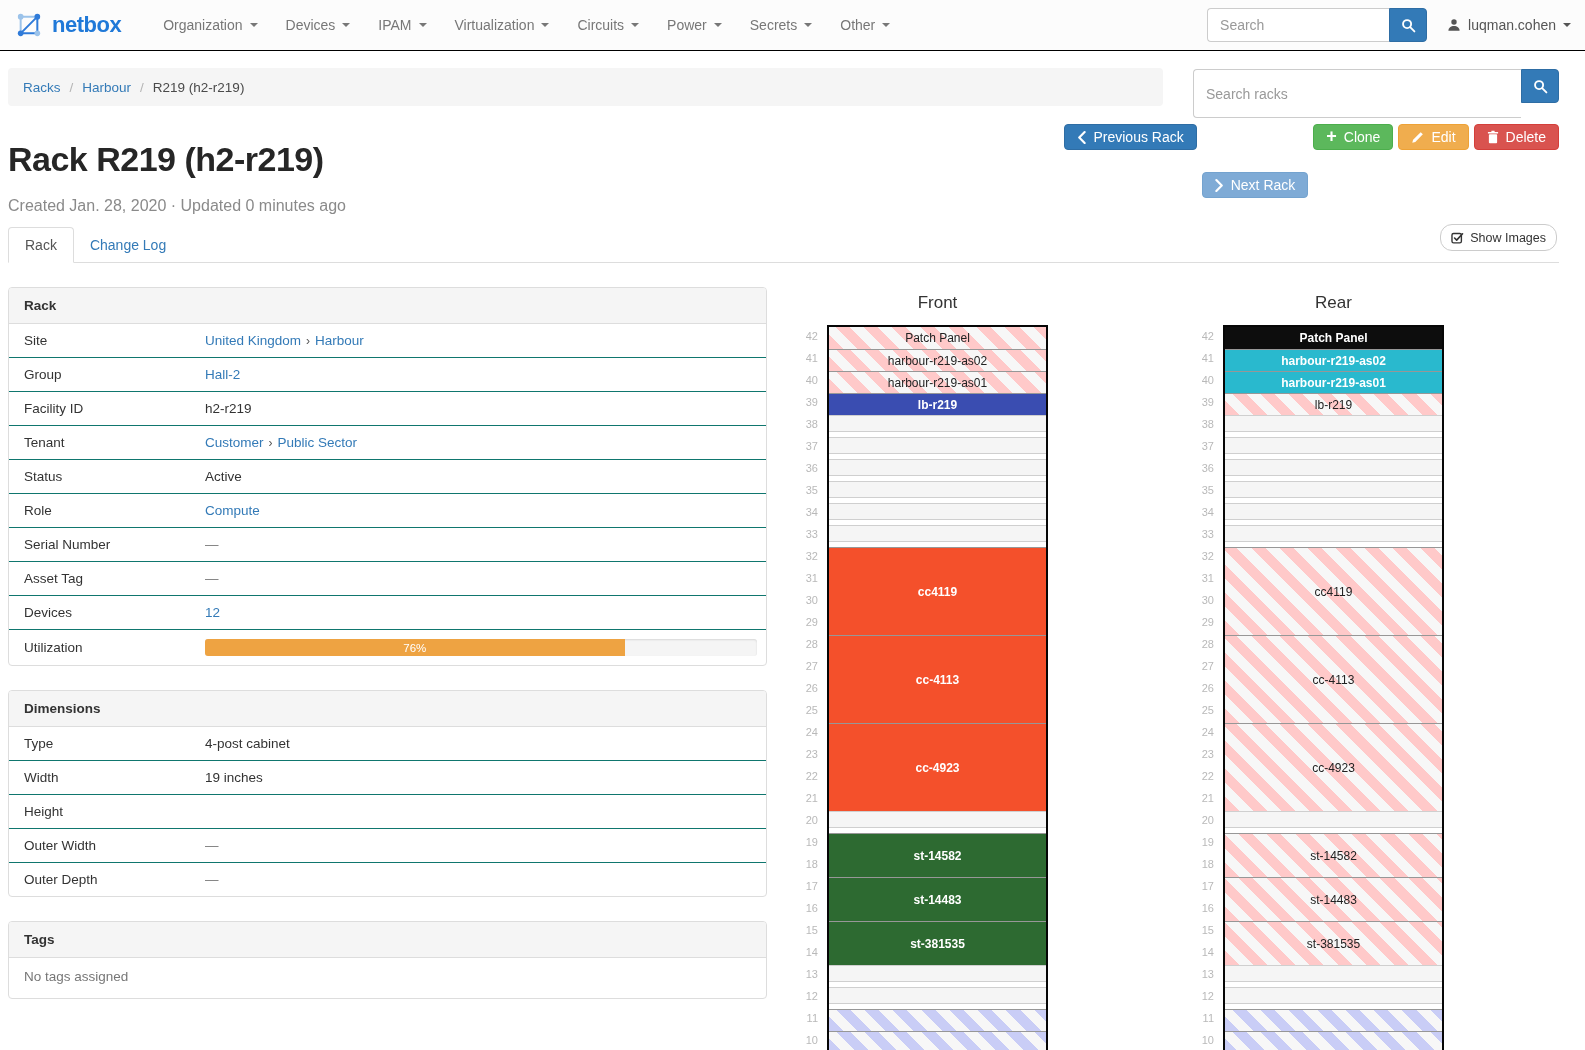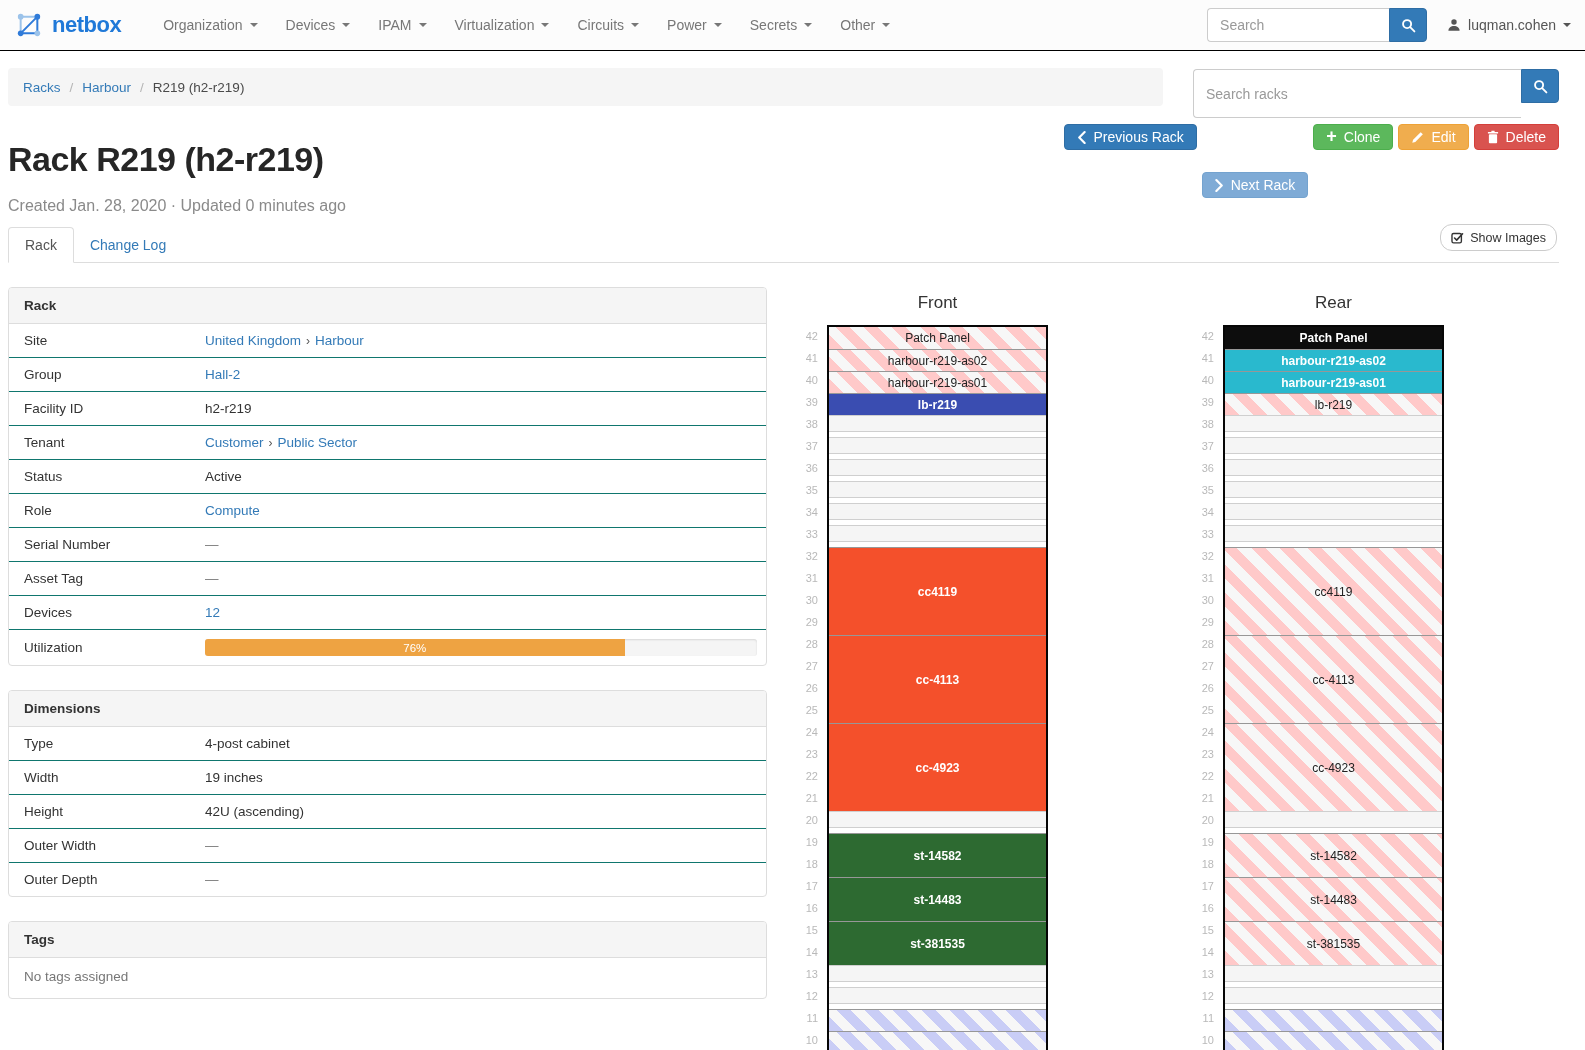--- a/index.html
+++ b/index.html
@@ -278,21 +278,20 @@
         <div class="prow">
           <div class="plabel">Type</div>
           <div class="pvalue"><span>4-post cabinet</span></div>
         </div>
         <div class="prow">
           <div class="plabel">Width</div>
           <div class="pvalue"><span>19 inches</span></div>
         </div>
         <div class="prow">
           <div class="plabel">Height</div>
-          <div class="pvalue"><span>42U (ascending)</span></div>
         </div>
         <div class="prow">
           <div class="plabel">Outer Width</div>
           <div class="pvalue"><span class="dash">—</span></div>
         </div>
         <div class="prow">
           <div class="plabel">Outer Depth</div>
           <div class="pvalue"><span class="dash">—</span></div>
         </div>
       </div>

